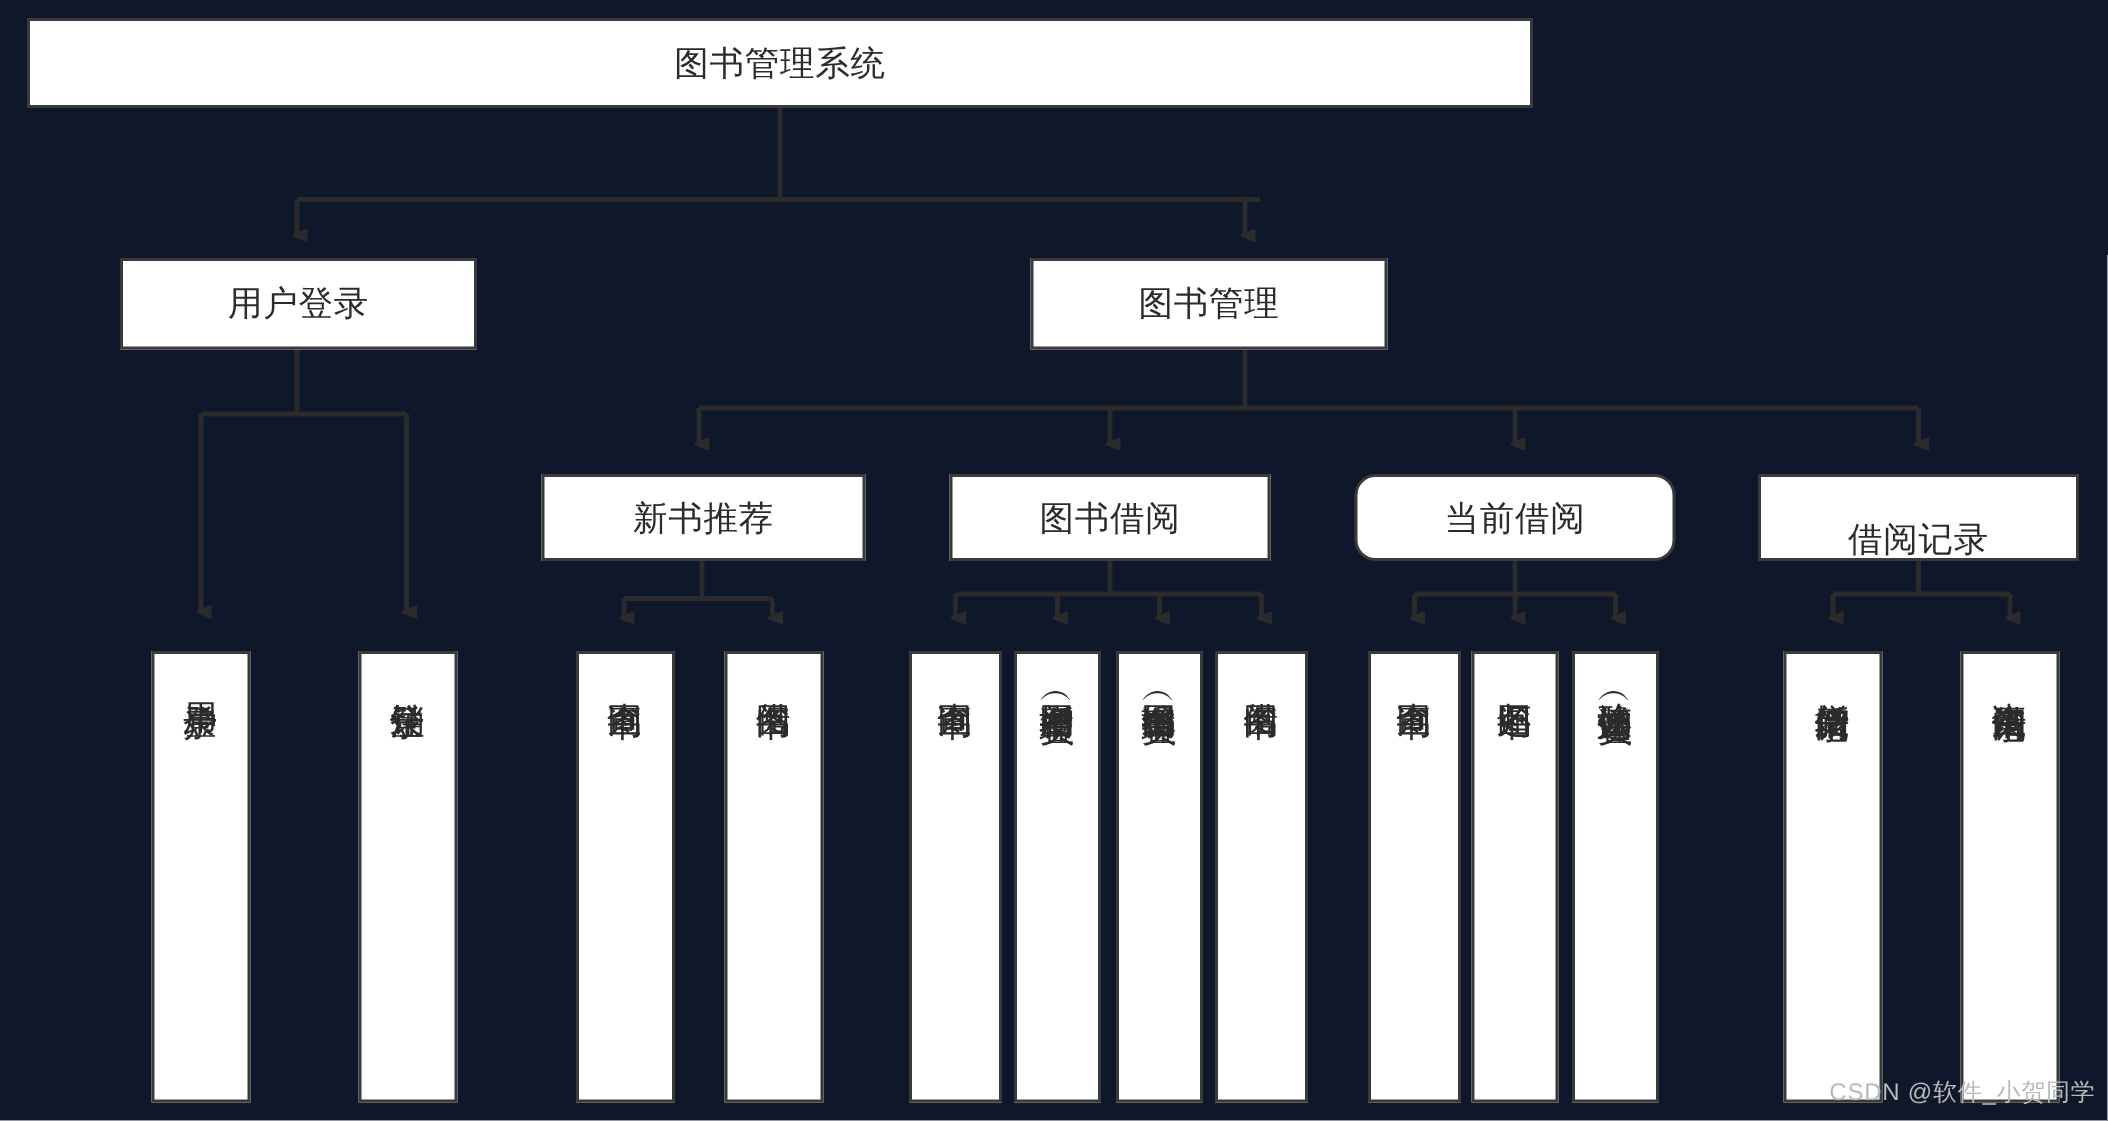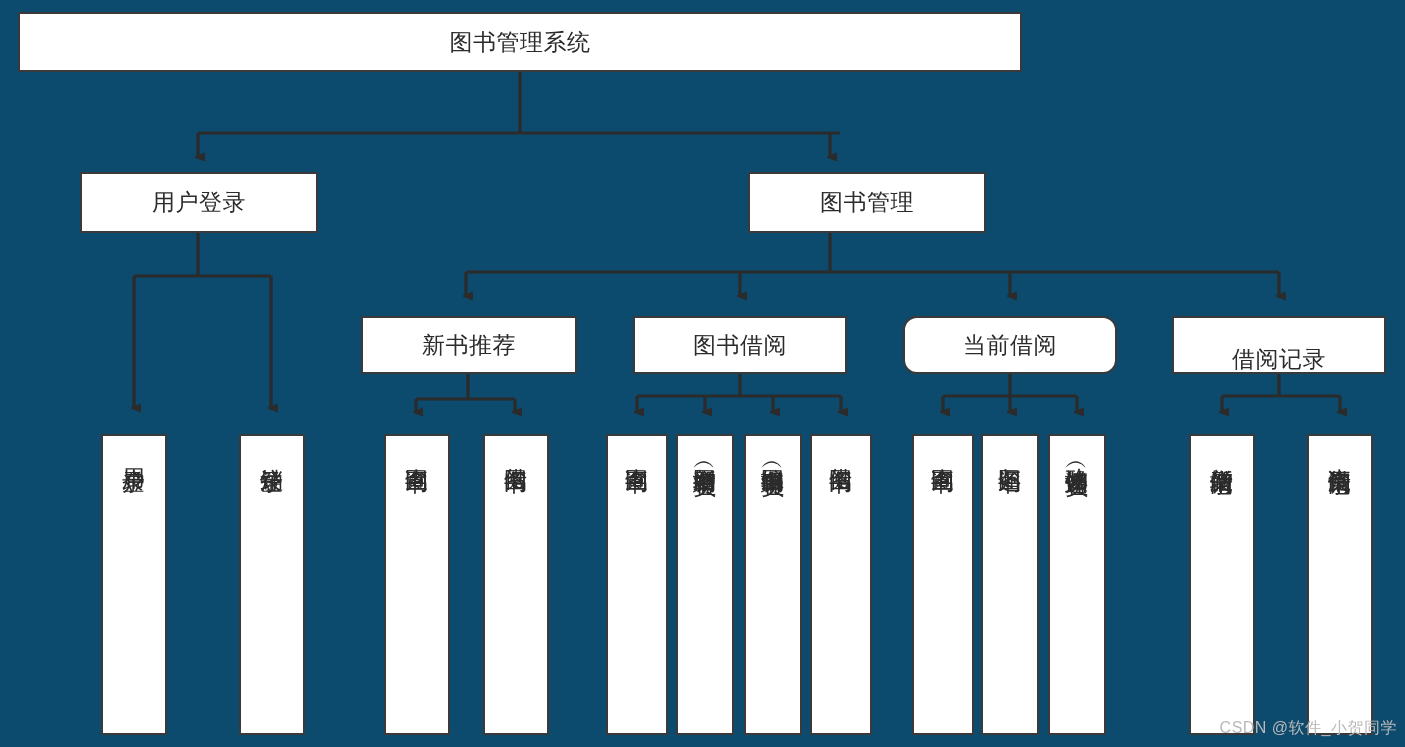--- a/index.html
+++ b/index.html
@@ -8,21 +8,21 @@
     background: #ffffff;
   }
   body {
     font-family: "Liberation Sans", "DejaVu Sans", sans-serif;
     color: #2b2b2b;
   }
   #canvas {
     position: relative;
     width: 1405px;
     height: 747px;
-    background: #0c4a6e;
+    background: #0f172a;
     overflow: hidden;
   }
   
   .node {
     position: absolute;
     box-sizing: border-box;
     background: #ffffff;
     border: 2.5px solid #3a3a3a;
     display: flex;
     align-items: center;
@@ -132,21 +132,21 @@
     </g>
   </svg>
 
   <div class="node" style="left:18px; top:12px; width:1004px; height:60px;">
     <span class="label">图书管理系统</span>
   </div>
 
   <div class="node" style="left:80px; top:172px; width:238px; height:61px;">
     <span class="label">用户登录</span>
   </div>
-  <div class="node" style="left:748px; top:172px; width:238px; height:61px;">
+  <div class="node" style="left:687px; top:172px; width:238px; height:61px;">
     <span class="label">图书管理</span>
   </div>
 
   <div class="node" style="left:361px; top:316px; width:216px; height:58px;">
     <span class="label">新书推荐</span>
   </div>
   <div class="node" style="left:633px; top:316px; width:214px; height:58px;">
     <span class="label">图书借阅</span>
   </div>
   <div class="node" style="left:903px; top:316px; width:214px; height:58px;border-radius:14px;">

